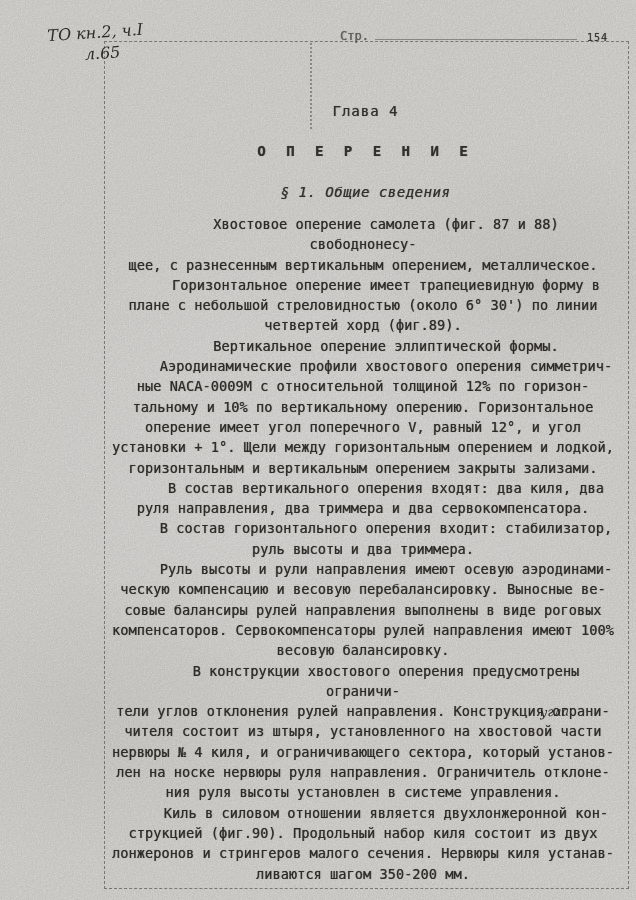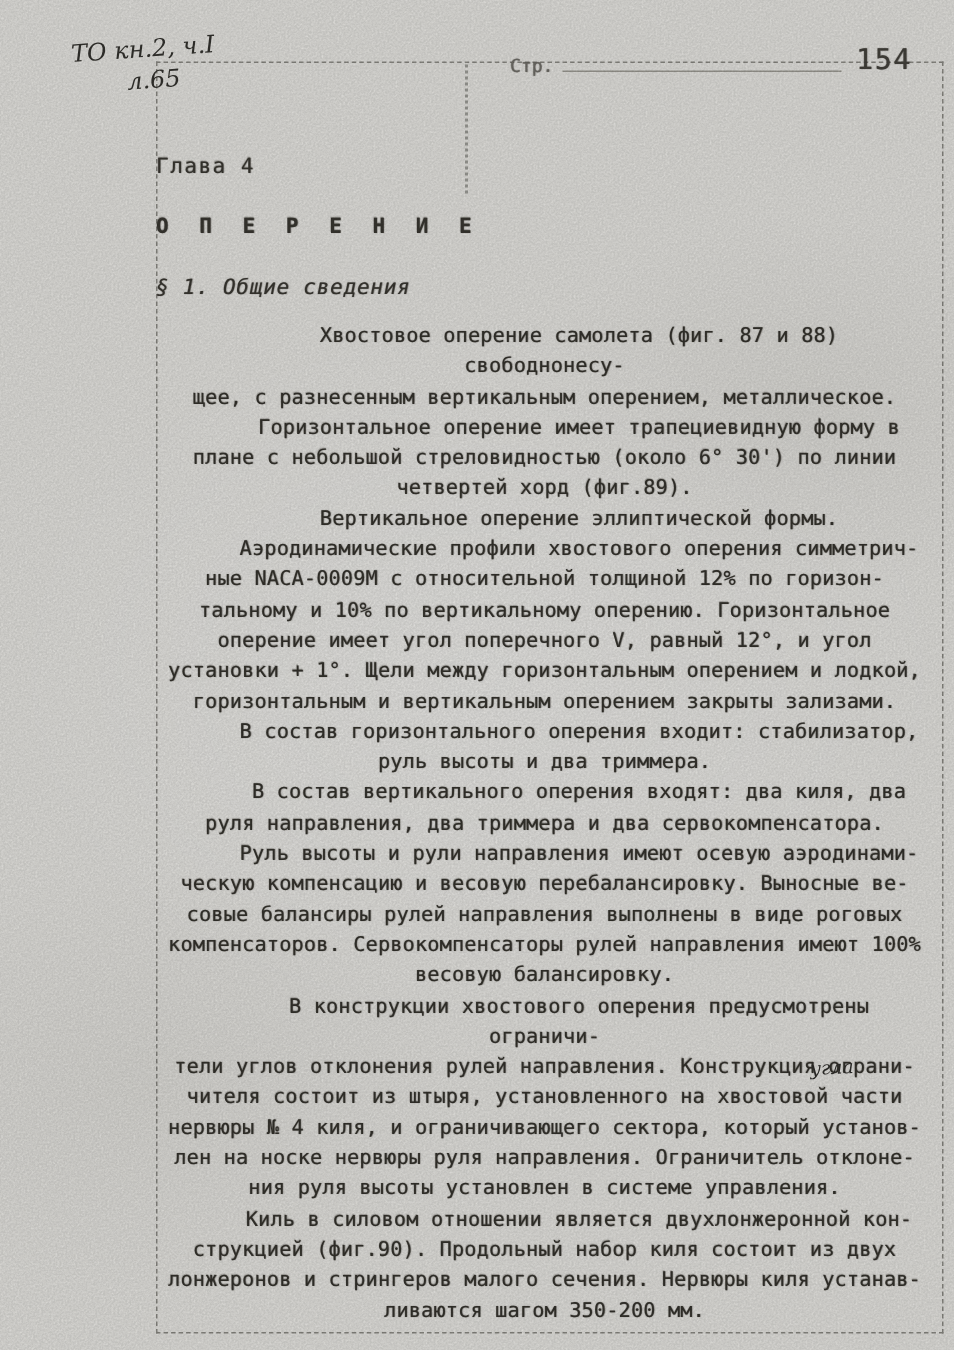--- a/index.html
+++ b/index.html
@@ -30,27 +30,27 @@
     transform:rotate(-4deg);
   }
   .stamp .l2 { margin-left:36px; }
 
   .header-row {
     position:absolute; left:340px; top:29px; width:268px; z-index:2;
     display:flex; align-items:flex-end;
     font-size:12px; color:#72706a;
   }
   .header-line { flex:1; border-bottom:1px solid rgba(96,94,86,0.55); margin:0 10px 3px 6px; }
-  .page-number { font-size:19px; color:#45433d; letter-spacing:1px; }
+  .page-number { font-size:10px; color:#45433d; letter-spacing:1px; }
 
   .typed { text-shadow:0.4px 0.3px 0.7px rgba(52,50,44,0.55), -0.3px -0.2px 0.6px rgba(52,50,44,0.30); filter:blur(0.22px); }
 
   .chapter, .doc-title, .section {
     position:absolute; left:104px; width:523px; z-index:2;
-    color:#3a3832; font-size:14px;
+    text-align:center; color:#3a3832; font-size:14px;
   }
   .chapter  { top:103px; letter-spacing:1px; }
   .doc-title{ top:143px; letter-spacing:6px;font-weight:bold; }
   .section  { top:184px; letter-spacing:0.5px;font-style:italic; }
 
   .content {
     position:absolute; left:110px; top:214px; width:506px; z-index:2;
     font-size:13.5px; line-height:20.3px; color:#35332d; letter-spacing:0.1px;
   }
   .para { white-space:pre-line; text-indent:46px;text-align:center; }
@@ -90,24 +90,24 @@
     <div class="para">Горизонтальное оперение имеет трапециевидную форму в
 плане с небольшой стреловидностью (около 6° 30') по линии
 четвертей хорд (фиг.89).</div>
     <div class="para">Вертикальное оперение эллиптической формы.</div>
     <div class="para">Аэродинамические профили хвостового оперения  симметрич-
 ные NACA-0009М с относительной толщиной 12% по  горизон-
 тальному и 10% по вертикальному оперению. Горизонтальное
 оперение имеет угол поперечного   V, равный 12°, и угол
 установки + 1°. Щели между горизонтальным оперением и лодкой,
 горизонтальным и вертикальным оперением закрыты зализами.</div>
+    <div class="para">В состав вертикального оперения входят: два киля, два
+руля направления, два триммера и два сервокомпенсатора.</div>
     <div class="para">В состав горизонтального оперения входит: стабилизатор,
 руль высоты и два триммера.</div>
-    <div class="para">В состав вертикального оперения входят: два киля, два
-руля направления, два триммера и два сервокомпенсатора.</div>
     <div class="para">Руль высоты и рули направления имеют осевую аэродинами-
 ческую компенсацию и весовую перебалансировку. Выносные ве-
 совые балансиры рулей направления выполнены в виде роговых
 компенсаторов. Сервокомпенсаторы рулей направления имеют 100%
 весовую балансировку.</div>
     <div class="para">В конструкции хвостового оперения предусмотрены ограничи-
 тели углов отклонения рулей направления. Конструкция ограни-
 чителя состоит из штыря, установленного на хвостовой части
 нервюры № 4 киля, и ограничивающего сектора, который установ-
 лен на носке нервюры руля направления. Ограничитель отклоне-

